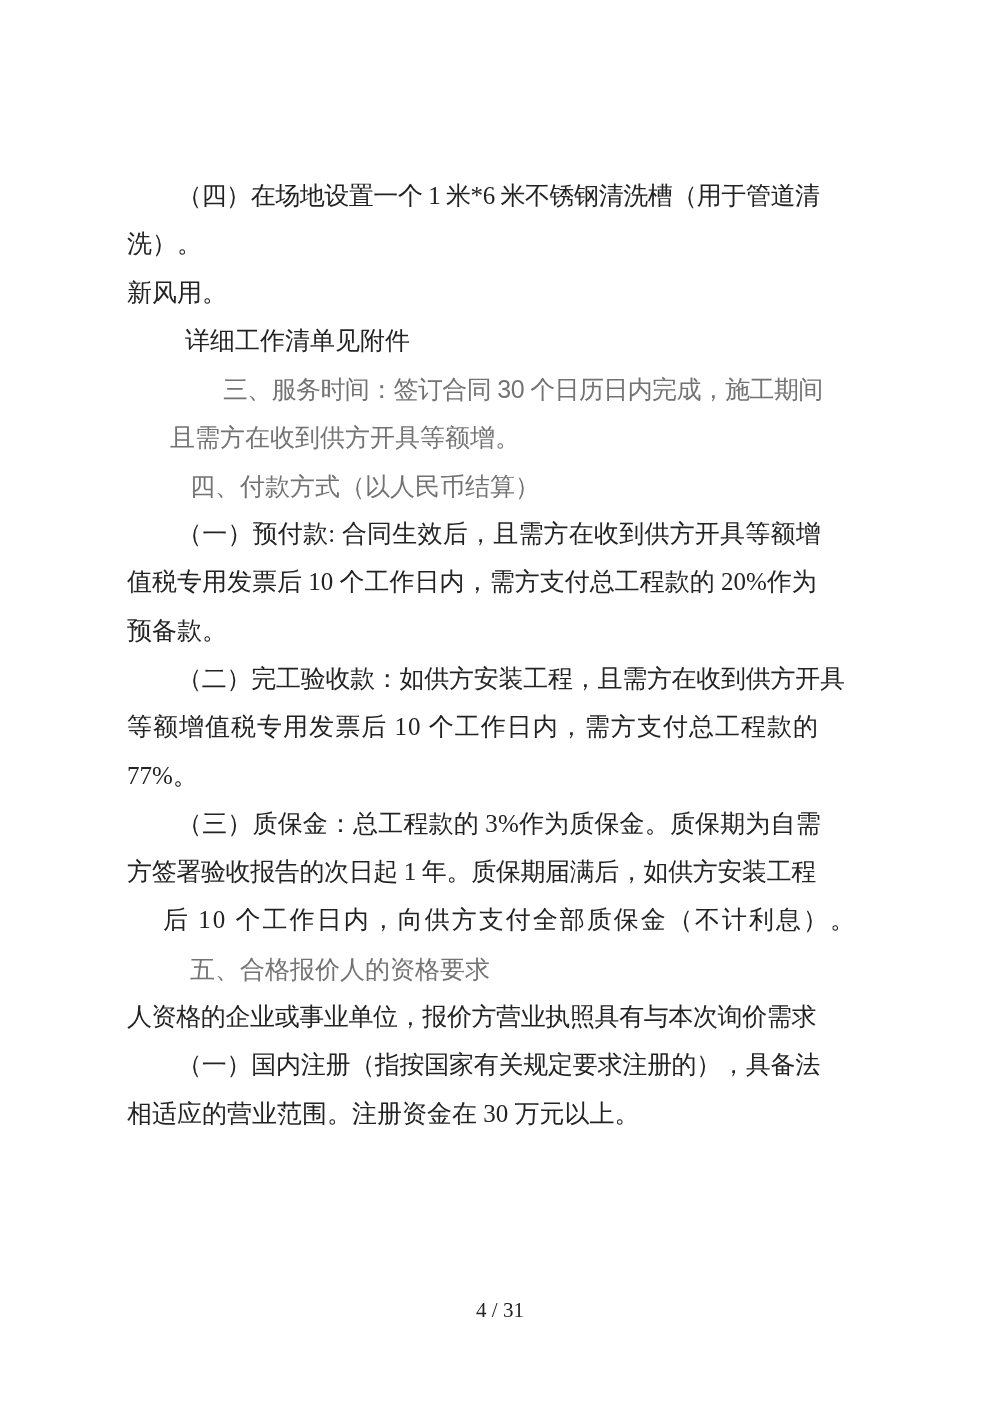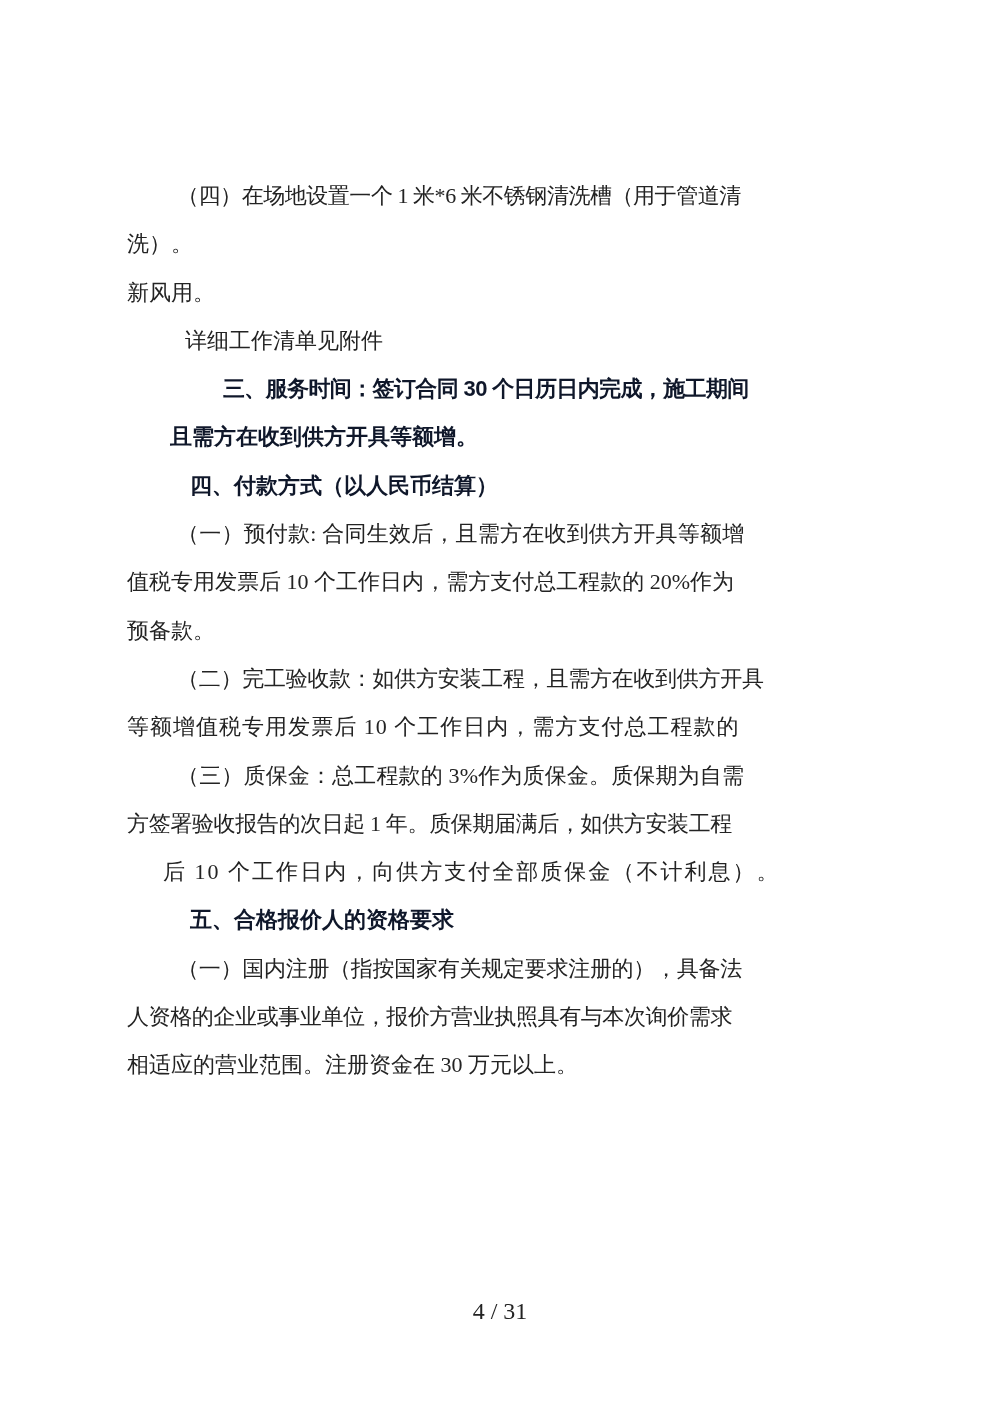--- a/index.html
+++ b/index.html
@@ -21,46 +21,46 @@
     top: 172px;
     width: 745px;
   }
   .para {
     margin: 0;
     padding: 0;
   }
   .line {
     height: 48.3px;
     line-height: 48.3px;
-    font-size: 22px;
+    font-size: 25px;
     color: #232323;
     white-space: nowrap;
     font-family: "Liberation Serif", "DejaVu Serif", serif;
   }
   .line > span {
     display: inline-block;
     white-space: nowrap;
   }
   .bold {
     font-family: "Liberation Sans", "DejaVu Sans", sans-serif;
-    font-weight: 700;
-    color: #0f172a;
+    font-weight: 400;
+    color: #737373;
   }
   .first        { padding-left: 50px; }
   .short-indent { padding-left: 58px; }
   .h1           { padding-left: 96px; }
   .h2           { padding-left: 43px; }
   .h3           { padding-left: 63px; }
   .footer {
     position: absolute;
     left: 0;
     top: 1298px;
     width: 100%;
     text-align: center;
-    font-size: 24px;
+    font-size: 21px;
     color: #232323;
     font-family: "Liberation Serif", "DejaVu Serif", serif;
   }
 </style>
 </head>
 <body>
 
 <div class="page">
   <div class="content">
 
@@ -88,34 +88,35 @@
 
     <div class="para">
       <div class="line first just"><span style="letter-spacing: 0.212384px;">（一）预付款: 合同生效后，且需方在收到供方开具等额增</span></div>
       <div class="line just"><span style="letter-spacing: 0.0078125px;">值税专用发票后 10 个工作日内，需方支付总工程款的 20%作为</span></div>
       <div class="line"><span>预备款。</span></div>
     </div>
 
     <div class="para">
       <div class="line first just"><span style="letter-spacing: -0.269231px;">（二）完工验收款：如供方安装工程，且需方在收到供方开具</span></div>
       <div class="line just"><span style="letter-spacing: 1.01724px;">等额增值税专用发票后 10 个工作日内，需方支付总工程款的</span></div>
+      <div class="line"><span>77%。</span></div>
     </div>
 
     <div class="para">
       <div class="line first just"><span style="letter-spacing: 0.157407px;">（三）质保金：总工程款的 3%作为质保金。质保期为自需</span></div>
       <div class="line just"><span style="letter-spacing: -0.366667px;">方签署验收报告的次日起 1 年。质保期届满后，如供方安装工程</span></div>
       <div class="line just"><span style="letter-spacing: 2.01786px; margin-left: 36px;">后 10 个工作日内，向供方支付全部质保金（不计利息）。</span></div>
     </div>
 
     <div class="para">
       <div class="line bold h3"><span>五、合格报价人的资格要求</span></div>
     </div>
 
     <div class="para">
+      <div class="line just"><span style="letter-spacing: -0.392857px;">人资格的企业或事业单位，报价方营业执照具有与本次询价需求</span></div>
       <div class="line first just"><span style="letter-spacing: -0.269231px;">（一）国内注册（指按国家有关规定要求注册的），具备法</span></div>
-      <div class="line just"><span style="letter-spacing: -0.392857px;">人资格的企业或事业单位，报价方营业执照具有与本次询价需求</span></div>
       <div class="line"><span>相适应的营业范围。注册资金在 30 万元以上。</span></div>
     </div>
 
   </div>
 
   <div class="footer">4 / 31</div>
 </div>
 
 </body></html>

